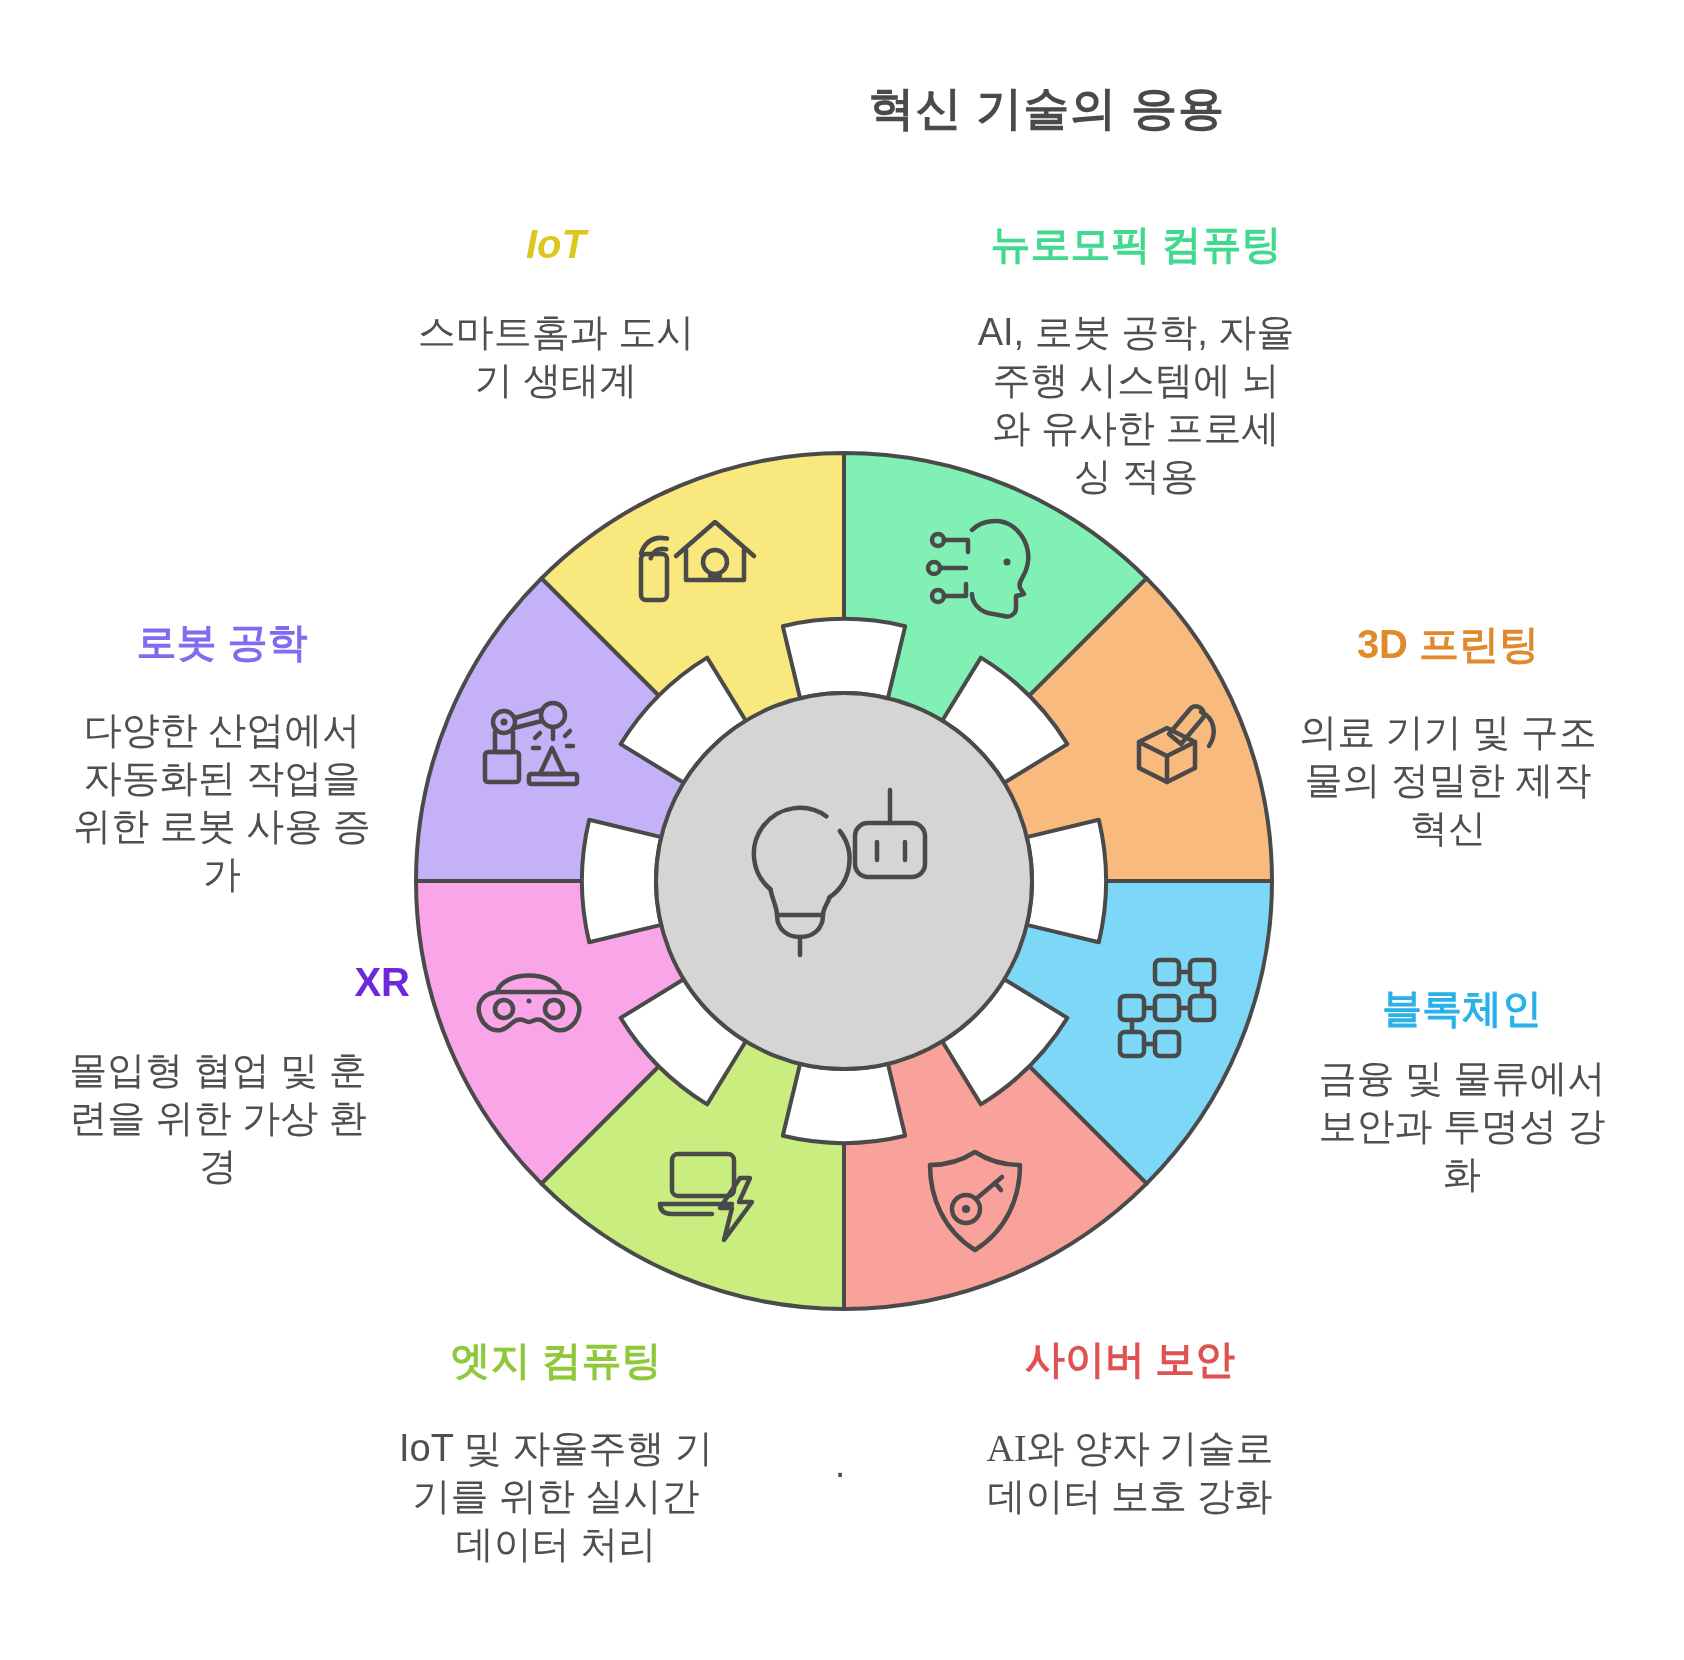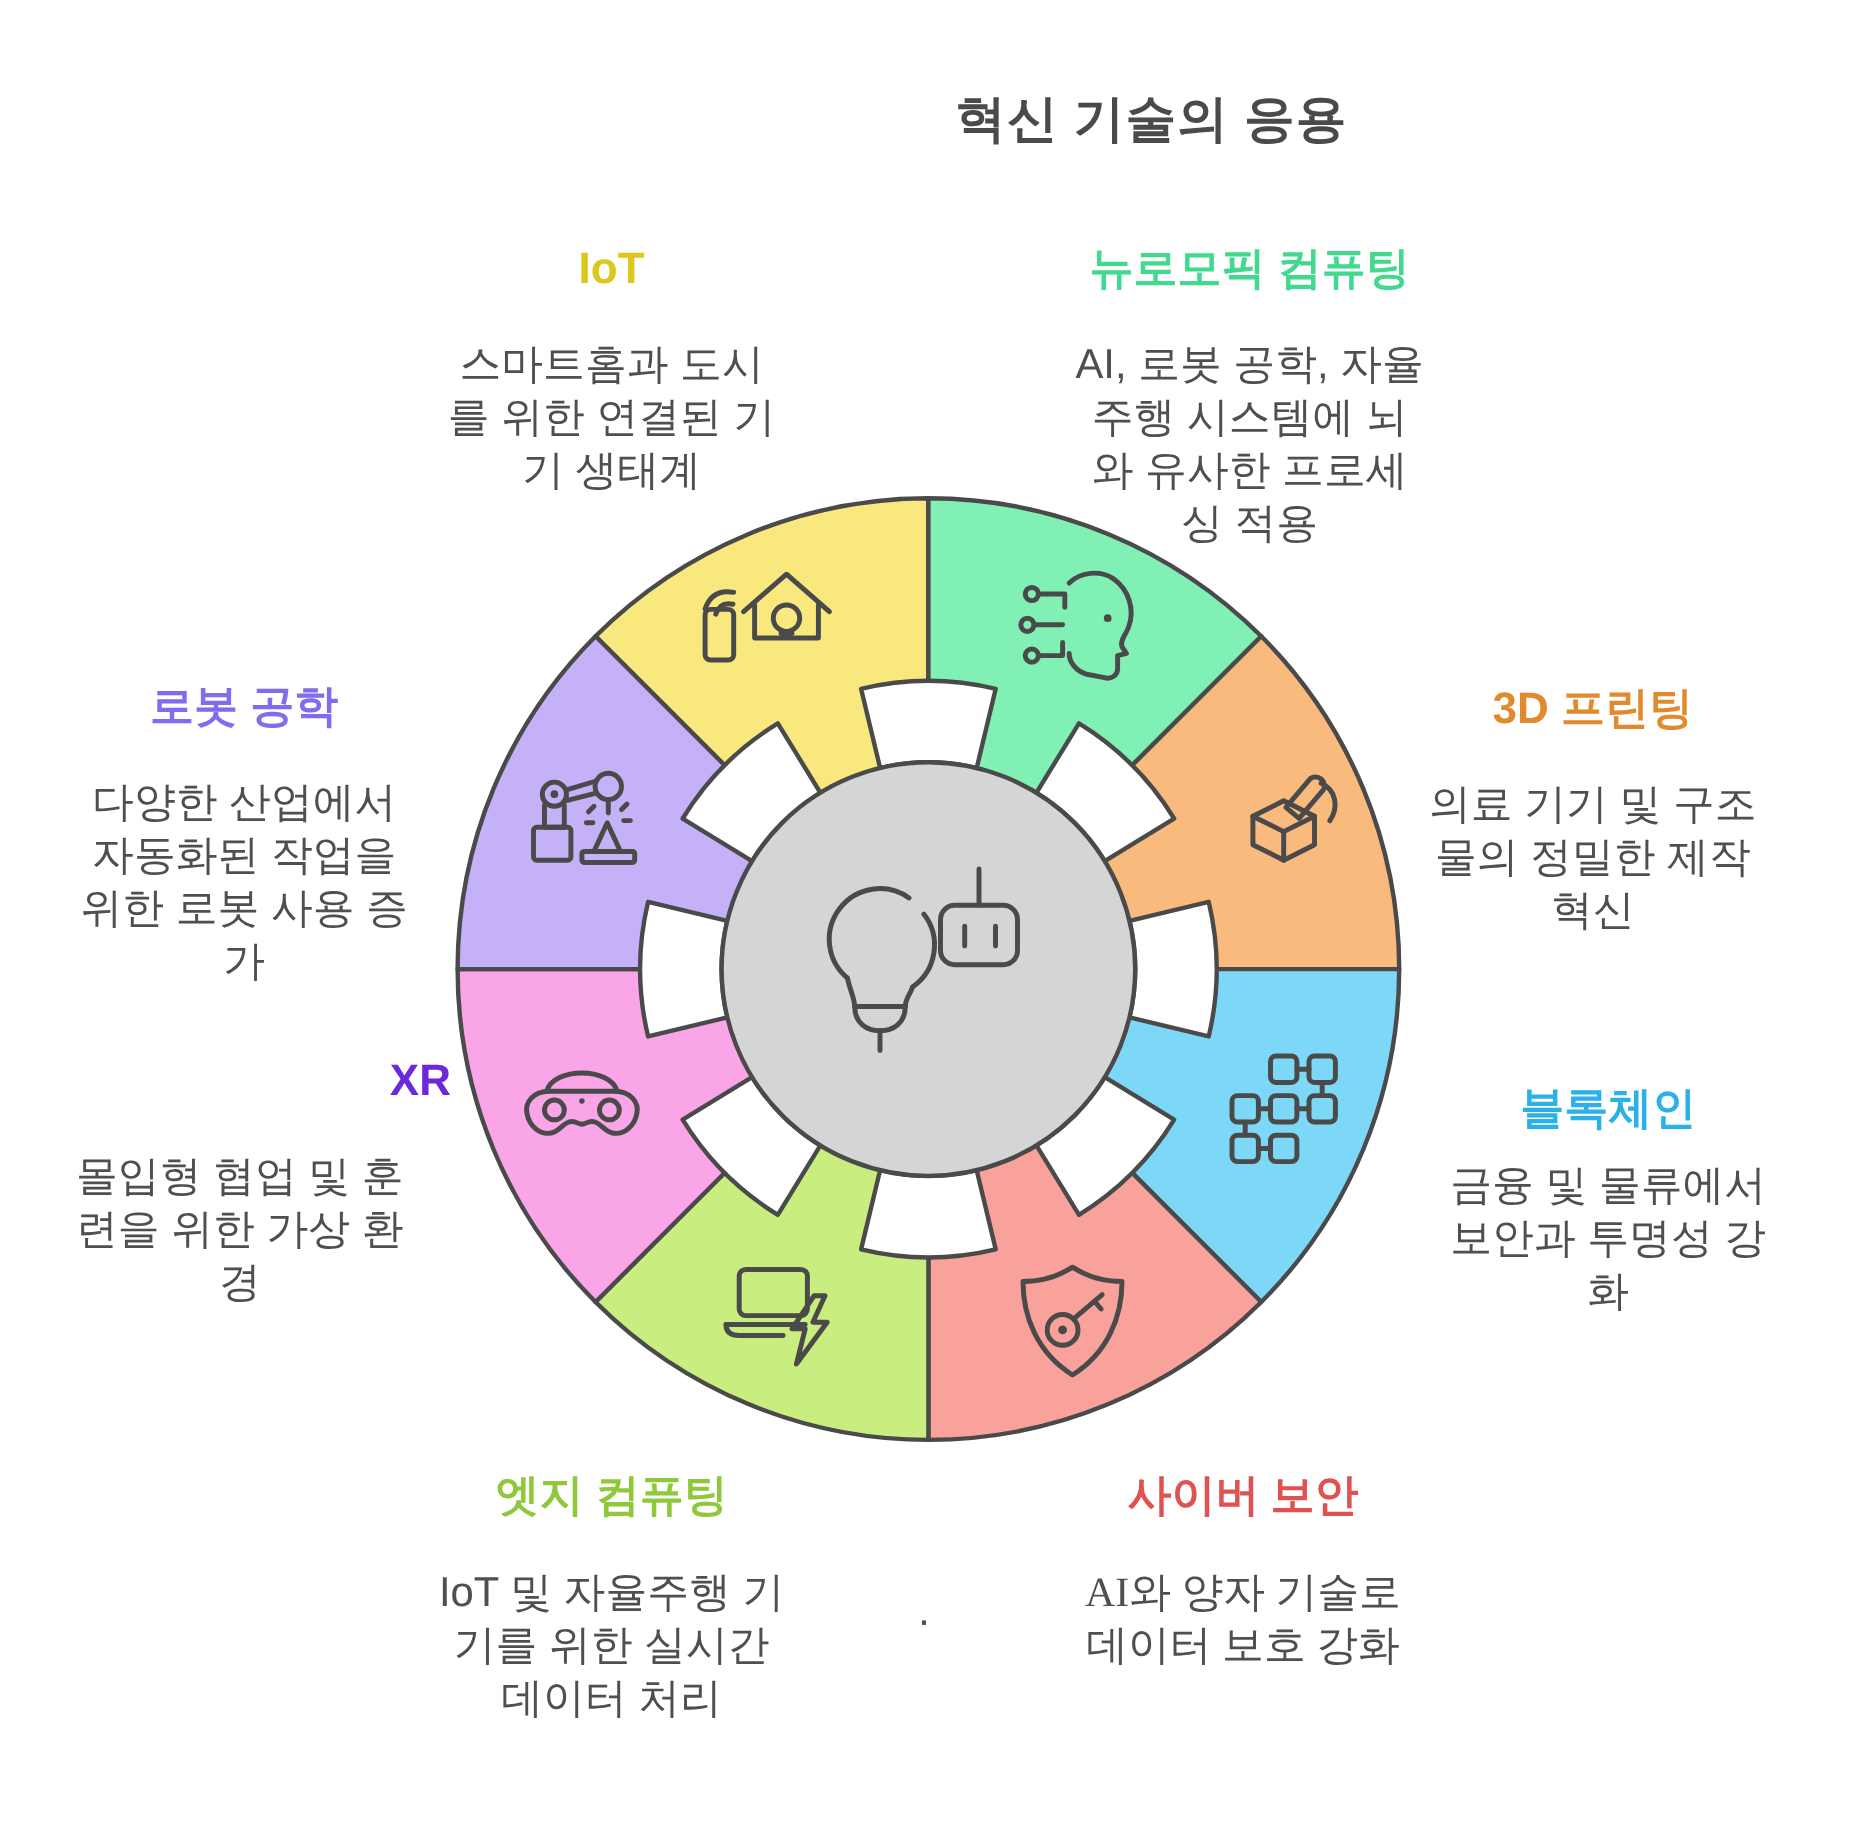--- a/index.html
+++ b/index.html
@@ -156,24 +156,23 @@
       <path d="M 9,22 L 21,-4 L 33,22 Z"></path>
       <rect x="-2" y="22" width="48" height="10" rx="2"></rect>
       <path d="M 4,-14 L 9,-19"></path>
         <path d="M 34,-16 L 39,-21"></path>
         <path d="M 2,-4 H 8"></path>
         <path d="M 36,-6 H 42"></path>
     </g>
   </svg>
 
   <div class="label label-iot">
-    <div class="seg-title" style="color: rgb(221, 199, 29);">IoT</div>
+    <div class="seg-title" style="color: rgb(221, 199, 29); font-style: italic;">IoT</div>
     <div class="seg-desc">
         <div>스마트홈과 도시</div>
-        <div>를 위한 연결된 기</div>
         <div>기 생태계</div>
       </div>
   </div>
   <div class="label label-neuromorphic">
     <div class="seg-title" style="color: rgb(65, 217, 142);">뉴로모픽 컴퓨팅</div>
     <div class="seg-desc">
         <div>AI, 로봇 공학, 자율</div>
         <div>주행 시스템에 뇌</div>
         <div>와 유사한 프로세</div>
         <div>싱 적용</div>

